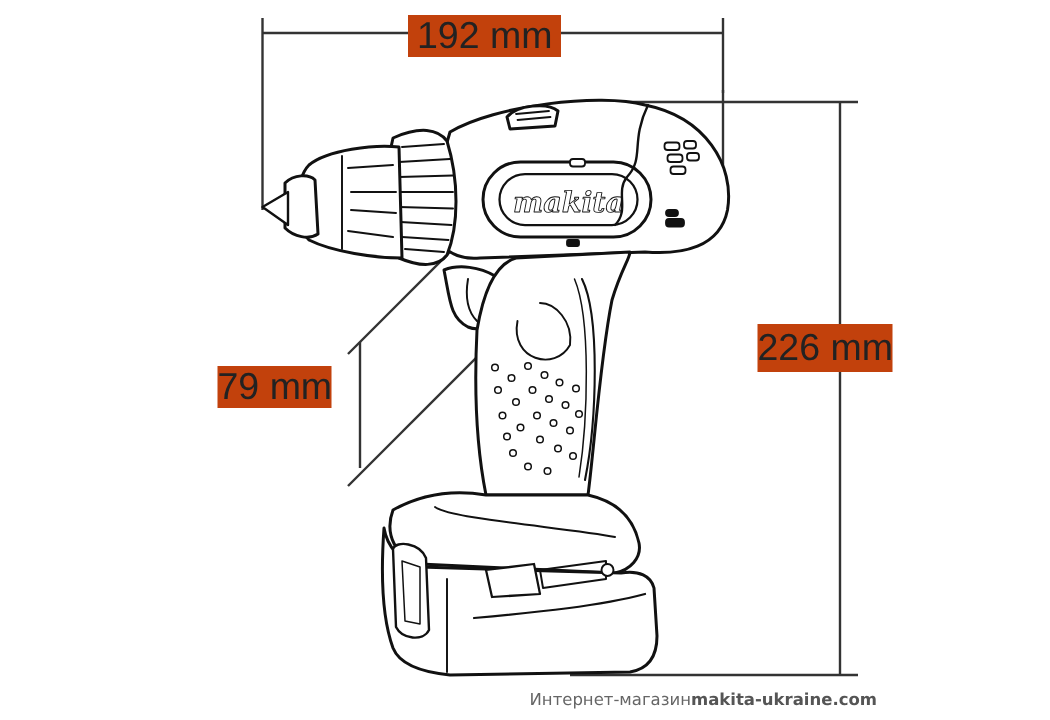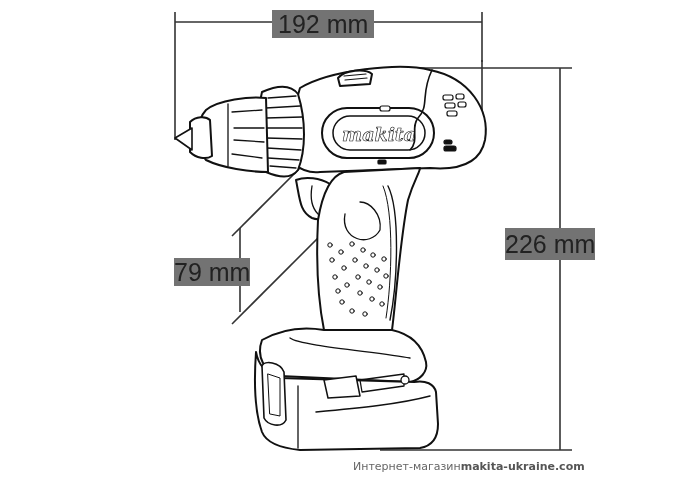--- a/index.html
+++ b/index.html
@@ -1,21 +1,21 @@
 <!DOCTYPE html>
 <html><head>
 <meta charset="utf-8">
 <style>
   html, body { margin: 0; padding: 0; background: #ffffff; }
   body { width: 700px; height: 480px; position: relative; overflow: hidden; font-family: "Liberation Sans", sans-serif; }
   #stage { position: absolute; left: 0; top: 0; width: 700px; height: 480px; }
-  .dim-label { position: absolute; font-family: "Liberation Sans", sans-serif; font-size: 25px; color: #222222; background: #737373; line-height: 28px; white-space: nowrap; }
+  .dim-label { position: absolute; font-family: "Liberation Sans", sans-serif; font-size: 25px; color: #222222; background: #c2410c; line-height: 28px; white-space: nowrap; }
   #lbl-width { left: 272px; top: 10px; padding: 0 6px; }
-  #lbl-height { left: 505px; top: 228px; padding: 2px 0; }
-  #lbl-center { left: 145px; top: 258px; margin-left: 29px; }
+  #lbl-height { left: 505px; top: 216px; padding: 2px 0; }
+  #lbl-center { left: 145px; top: 244px; }
   #footer { position: absolute; left: 353px; top: 460px; font-family: "DejaVu Sans", sans-serif; font-size: 11px; color: #666666; white-space: nowrap; }
   #footer .site { font-weight: bold; color: #555555; }
 </style>
 </head>
 <body>
 
 <svg id="stage" viewBox="0 0 700 480" xmlns="http://www.w3.org/2000/svg">
 
   <g stroke="#333" stroke-width="1.6" fill="none">
 

